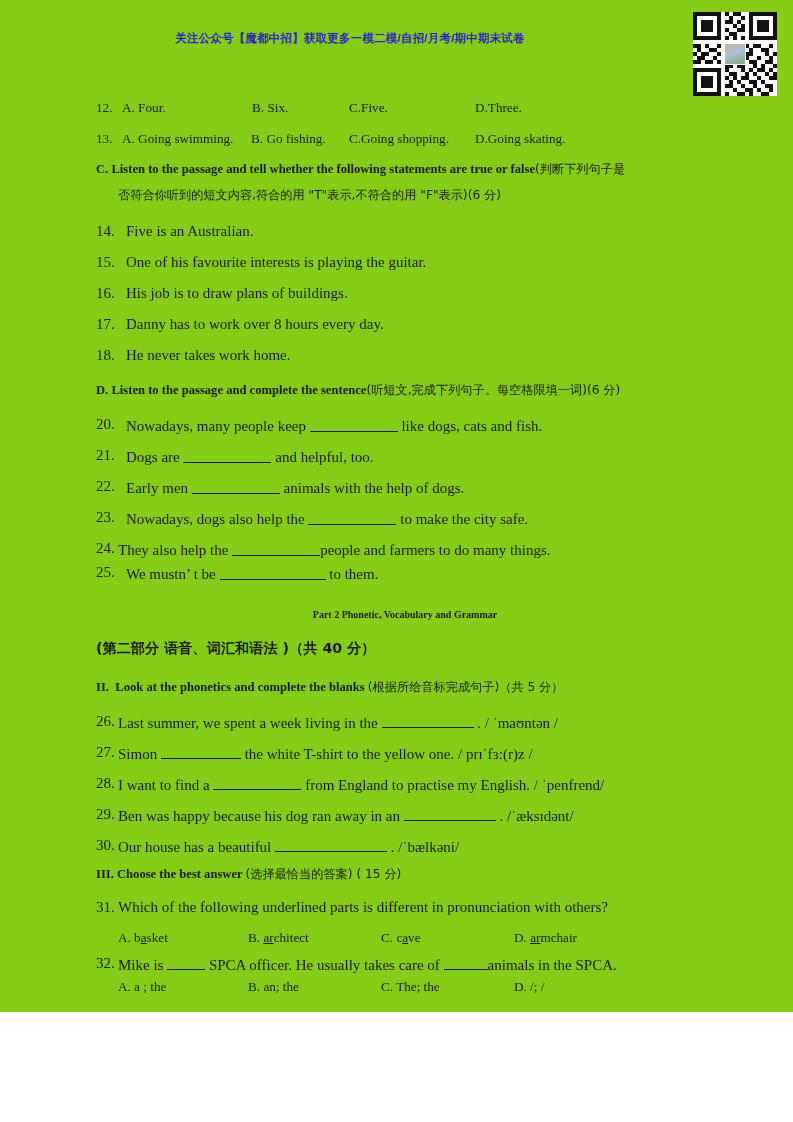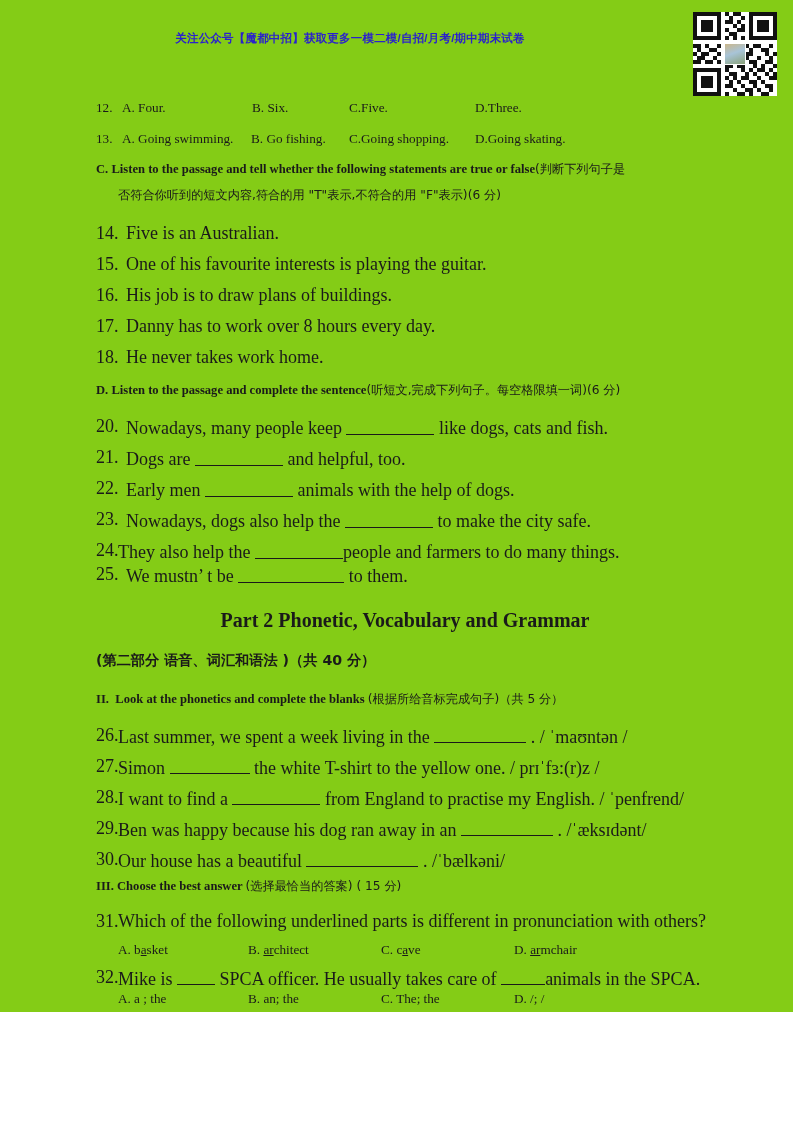--- a/index.html
+++ b/index.html
@@ -87,21 +87,21 @@
   .sec-head-cont {
     font-family: "DejaVu Sans", "Liberation Sans", sans-serif;
     font-size: 12.2px;
     font-weight: normal;
     white-space: nowrap;
   }
 
   .stmt {
     position: relative;
     height: 31px;
-    font-size: 18px;
+    font-size: 15px;
     white-space: nowrap;
   }
   .stmt .num {
     position: absolute;
     left: 0;
     top: 0;
     width: 26px;
   }
   .stmt .txt {
     position: absolute;
@@ -112,21 +112,21 @@
 
   .blank {
     display: inline-block;
     border-bottom: 1px solid #1a1a1a;
     height: 0.95em;
     vertical-align: baseline;
   }
 
   .part-title {
     text-align: center;
-    font-size: 20px;
+    font-size: 10px;
     font-weight: bold;
     white-space: nowrap;
   }
   .part-sub {
     font-size: 14.2px;
     font-weight: bold;
     font-family: "DejaVu Sans", "Liberation Sans", sans-serif;
     white-space: nowrap;
   }
 

